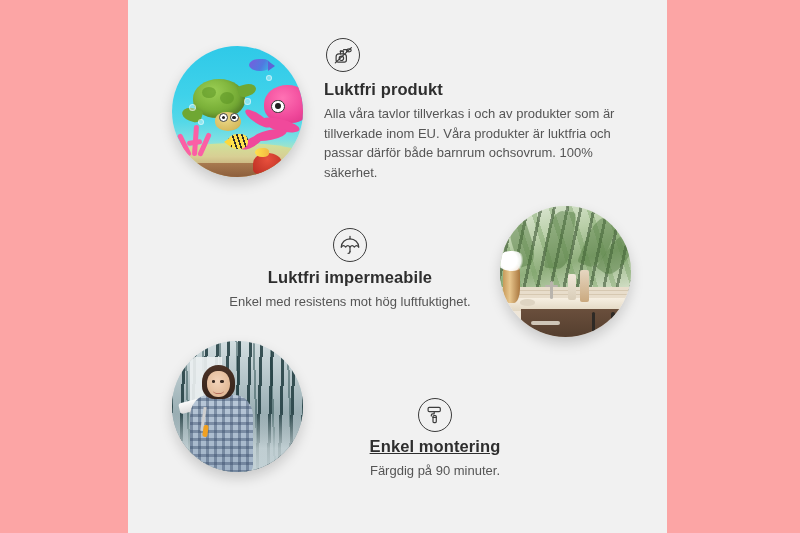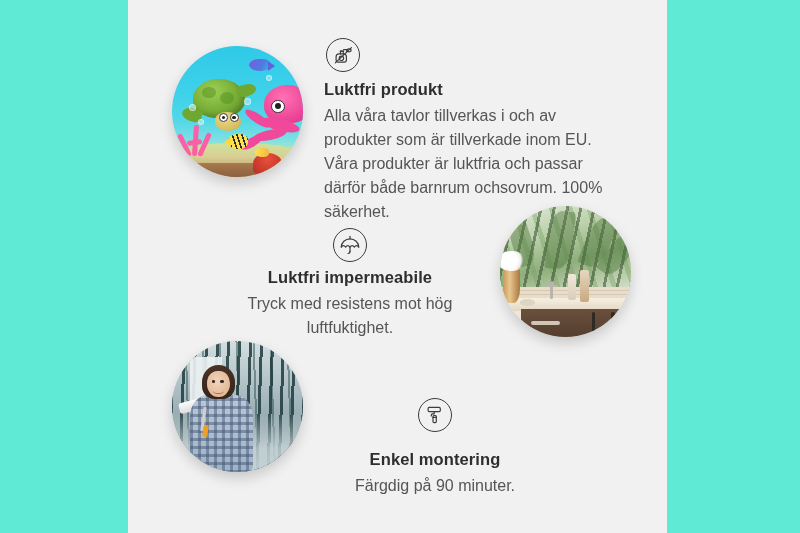--- a/index.html
+++ b/index.html
@@ -11,21 +11,21 @@
     height: 533px;
     background: #ffffff;
     font-family: "Liberation Sans", sans-serif;
     overflow: hidden;
   }
 
   .page {
     position: relative;
     width: 800px;
     height: 533px;
-    background: #5eead4;
+    background: #fca5a5;
   }
 
   
   .canvas {
     position: absolute;
     left: 128px;
     top: 0;
     width: 539px;
     height: 533px;
     background: #f1f1f1;
@@ -325,21 +325,21 @@
   .feature-icon svg { display:block; }
 
   .feature-title {
     font-size: 16.5px;
     font-weight: bold;
     color: #2e2e2e;
     margin: 8px 0 5px 0;
     letter-spacing: 0.1px;
   }
   .feature-text {
-    font-size: 16px;
+    font-size: 13px;
     line-height: 1.5;
     color: #555555;
   }
 
   
   .feature-odour {
     left: 196px;          
     top: 38px;
     width: 296px;
   }
@@ -356,21 +356,21 @@
   .feature-water .feature-title { margin-top: 6px; }
 
   
   .feature-mount {
     left: 200px;          
     top: 398px;
     width: 214px;
     text-align: center;
   }
   .feature-mount .feature-icon { margin: 0 auto; }
-  .feature-mount .feature-title { margin-top: 18px; }
+  .feature-mount .feature-title { margin-top: 5px; text-decoration: underline; }
 </style>
 </head>
 <body>
 
 <div class="page">
   <div class="canvas">
 
     <div class="circle-photo photo-ocean">
       <div class="oc-sandtop"></div>
       <div class="oc-sand-dark"></div>
@@ -457,21 +457,21 @@
       <div class="feature-icon">
         <svg width="24" height="24" viewBox="0 0 24 24" fill="none" stroke="#3c3c3c" stroke-width="1.2" stroke-linecap="round" stroke-linejoin="round">
           <path d="M3.3 14.1c0-4.6 3.9-8.3 8.7-8.3s8.7 3.7 8.7 8.3"></path>
           <path d="M3.3 14.1c1.45-1.9 2.9-1.9 4.35 0 1.45-1.9 2.9-1.9 4.35 0 1.45-1.9 2.9-1.9 4.35 0 1.45-1.9 2.9-1.9 4.35 0"></path>
           <line x1="12" y1="14.1" x2="12" y2="18.4"></line>
           <path d="M12 18.4c0 1.1-.9 1.9-1.95 1.9"></path>
           <line x1="12" y1="3.4" x2="12" y2="5.8"></line>
         </svg>
       </div>
       <div class="feature-title">Luktfri impermeabile</div>
-      <div class="feature-text">Tryck med resistens mot hög luftfuktighet.</div>
+      <div class="feature-text">Enkel med resistens mot hög luftfuktighet.</div>
     </div>
 
     <div class="feature feature-mount">
       <div class="feature-icon">
         <svg width="24" height="24" viewBox="0 0 24 24" fill="none" stroke="#3c3c3c" stroke-width="1.2" stroke-linecap="round" stroke-linejoin="round">
           <rect x="5.1" y="4.4" width="12.2" height="4.3" rx="1.2"></rect>
           <path d="M11.2 8.7v2.1H9.6c-.7 0-1.25.55-1.25 1.25v.85"></path>
           <rect x="10" y="12.5" width="3.3" height="7.1" rx="1"></rect>
           <line x1="10" y1="14.4" x2="13.3" y2="14.4"></line>
         </svg>

